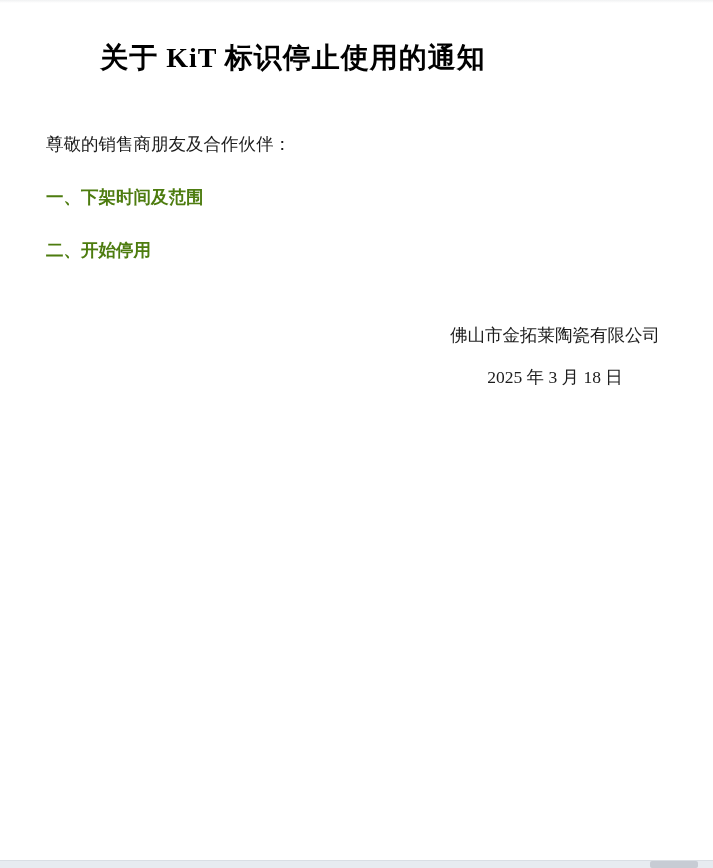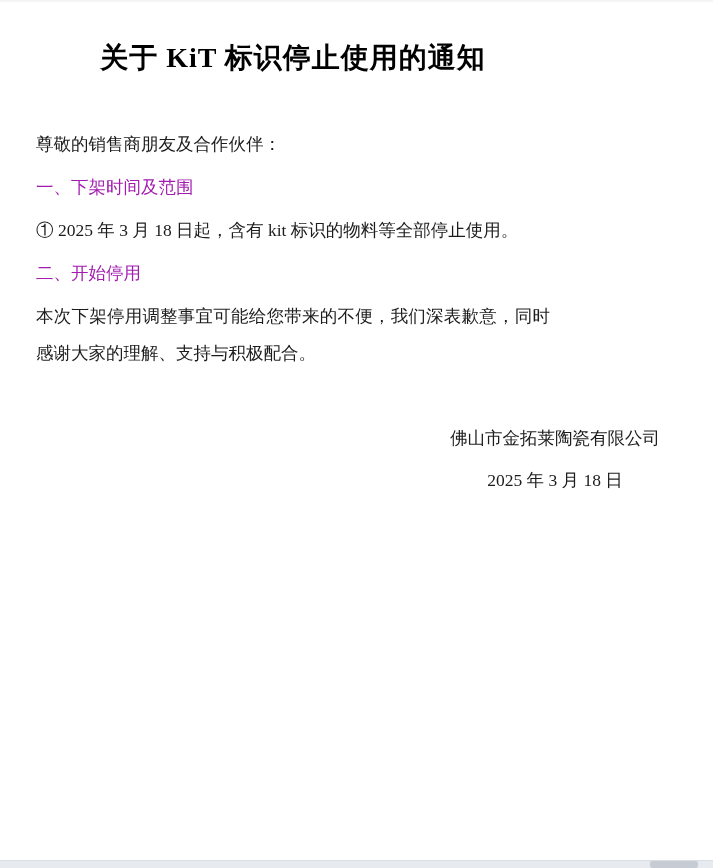--- a/index.html
+++ b/index.html
@@ -36,29 +36,29 @@
     text-align: center;
     color: #000000;
     letter-spacing: 1px;
   }
   .content {
     margin-top: 48px;
     font-size: 17.5px;
     line-height: 37px;
   }
   .content p {
-    margin: 6px;
+    margin: 16px;
     text-align: justify;
   }
   .content p.indent {
     text-indent: 2em;
   }
   .content p.bold-heading {
-    font-weight: normal;
-    color: #a21caf;
+    font-weight: bold;
+    color: #4d7c0f;
   }
   .signature-block {
     margin-top: 45px;
     margin-left: 340px;
     width: 370px;
     text-align: center;
     font-size: 17.5px;
   }
   .signature-block .sig-line {
     margin: 0;
@@ -92,27 +92,25 @@
 
 <div class="doc">
   <h1 class="doc-title">关于 KiT 标识停止使用的通知</h1>
 
   <div class="content">
     <p>尊敬的销售商朋友及合作伙伴：</p>
 
 
     <p class="bold-heading">一、下架时间及范围</p>
 
-    <p>① 2025 年 3 月 18 日起，含有 kit 标识的物料等全部停止使用。</p>
 
 
     <p class="bold-heading">二、开始停用</p>
 
 
-    <p>本次下架停用调整事宜可能给您带来的不便，我们深表歉意，同时感谢大家的理解、支持与积极配合。</p>
 
 
   </div>
 
   <div class="signature-block">
     <p class="sig-line">佛山市金拓莱陶瓷有限公司</p>
     <p class="sig-line">2025 年 3 月 18 日</p>
   </div>
 </div>
 

